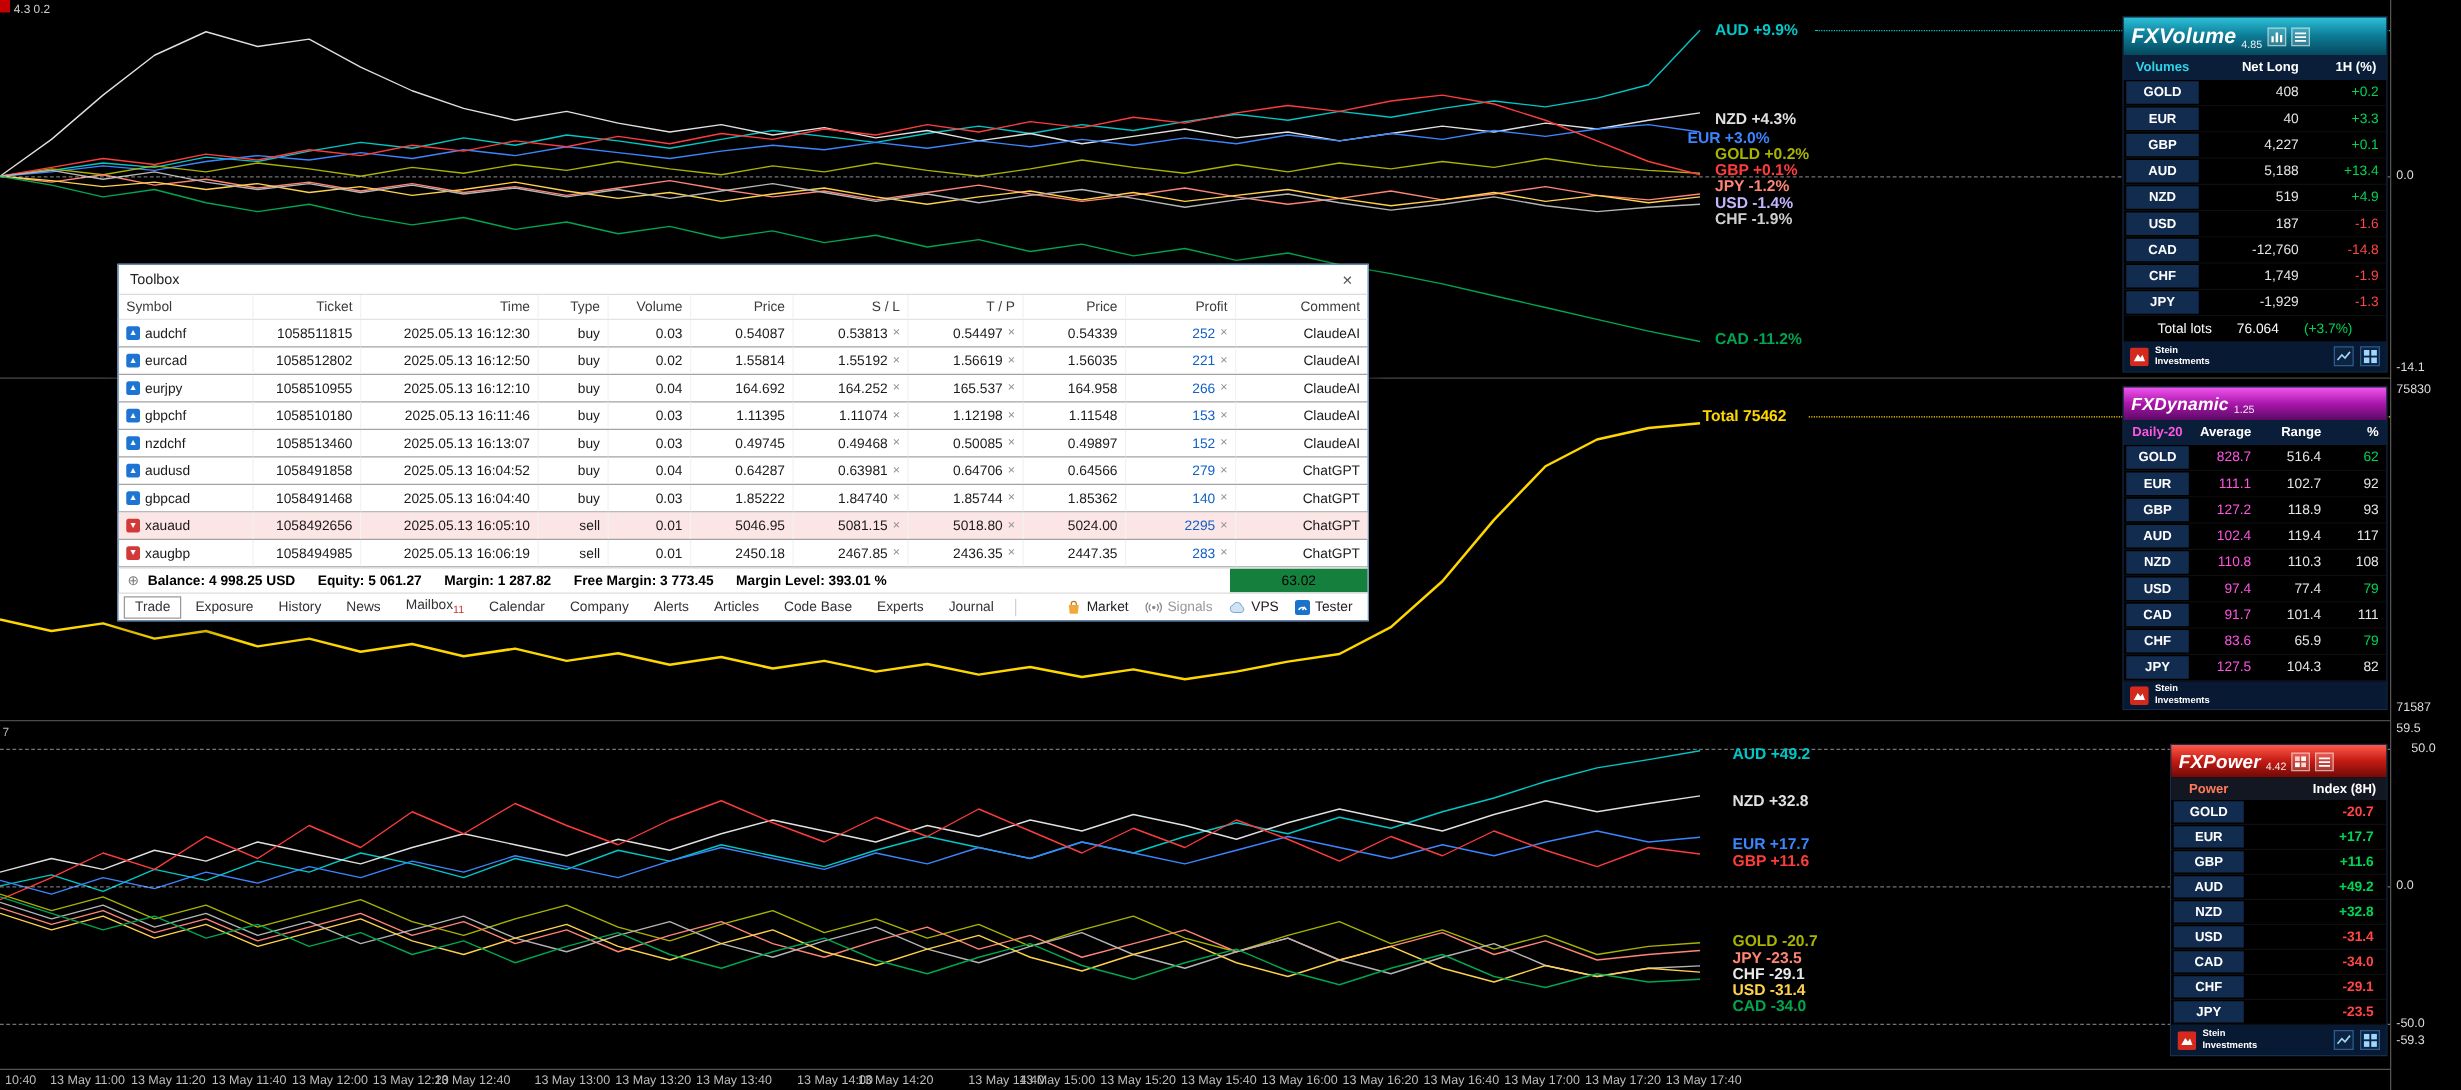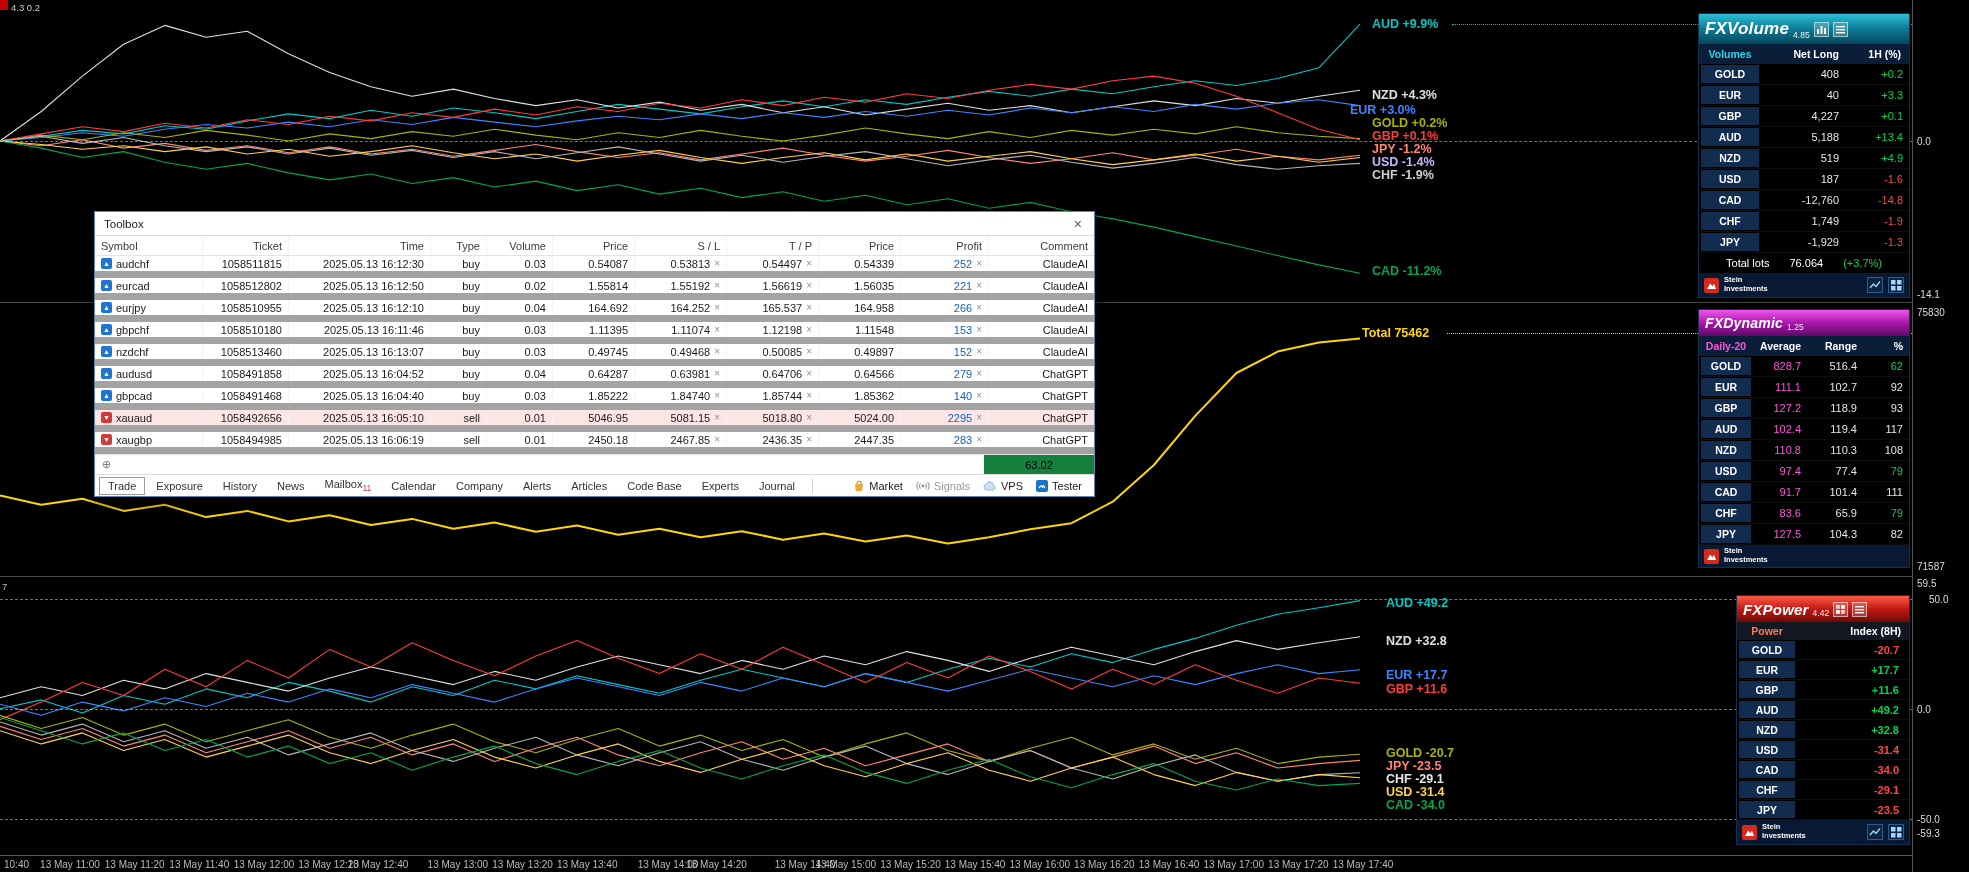--- a/index.html
+++ b/index.html
@@ -21,21 +21,21 @@
 .t-lbl.mid{transform:translateX(-50%)}
 
 
 #toolbox{position:absolute;left:94px;top:211px;width:1001px;background:#fff;border:1px solid #5a86b8;
   box-shadow:3px 4px 14px rgba(0,0,0,.7);z-index:6;font-size:11px;color:#1a1a1a;display:flex;flex-direction:column}
 .tb-title{height:24px;display:flex;align-items:center;padding:0 9px;border-bottom:1px solid #dcdcdc;font-size:11.5px;color:#222}
 .tb-close{margin-left:auto;font-size:14px;color:#555;line-height:1;padding:0 3px;cursor:pointer}
 .tb-head,.tb-row{display:grid;grid-template-columns:108px 86px 142px 56px 66px 82px 92px 92px 82px 88px 1fr;align-items:stretch}
 .tb-head{height:20px;color:#3c3c3c;border-bottom:1px solid #e3e3e3}
 .tb-head .cell{font-weight:normal}
-.tb-row{height:22px;border-bottom:7px solid #a3a3a3}
+.tb-row{height:22px;border-bottom:1px solid #a3a3a3}
 .tb-row.sel{background:#fbe5e5}
 .cell{display:flex;align-items:center;justify-content:flex-end;gap:4px;padding:0 6px;border-right:1px solid #f2f2f2;
   overflow:hidden;white-space:nowrap}
 .cell:last-child{border-right:none}
 .cell.sym{justify-content:flex-start}
 .dir{width:11px;height:11px;border-radius:2px;display:inline-flex;align-items:center;justify-content:center;
   font-size:7px;color:#fff;flex:0 0 auto}
 .dir.buy{background:#1e74d2}
 .dir.sell{background:#d23a3a}
 .x-btn{color:#8f8f8f;font-size:10px;line-height:1;cursor:pointer}
@@ -433,20 +433,21 @@
           <div class="cell">2447.35</div>
           <div class="cell">
             <span class="profit">283</span>
             <span class="x-btn">×</span>
           </div>
           <div class="cell">ChatGPT</div>
         </div>
       </div>
     <div class="tb-balance">
       <span class="tb-bicon">⊕</span>
+      <span id="balance-parts"><span>Balance: 4 998.25 USD</span><span>Equity: 5 061.27</span><span>Margin: 1 287.82</span><span>Free Margin: 3 773.45</span><span>Margin Level: 393.01 %</span></span>
       <span class="profit-box">63.02</span>
     </div>
     <div class="tb-tabs" id="tb-tabs">
         <div class="tab active"><span>Trade</span></div>
         <div class="tab"><span>Exposure</span></div>
         <div class="tab"><span>History</span></div>
         <div class="tab"><span>News</span></div>
         <div class="tab"><span>Mailbox</span><sub>11</sub></div>
         <div class="tab"><span>Calendar</span></div>
         <div class="tab"><span>Company</span></div>

